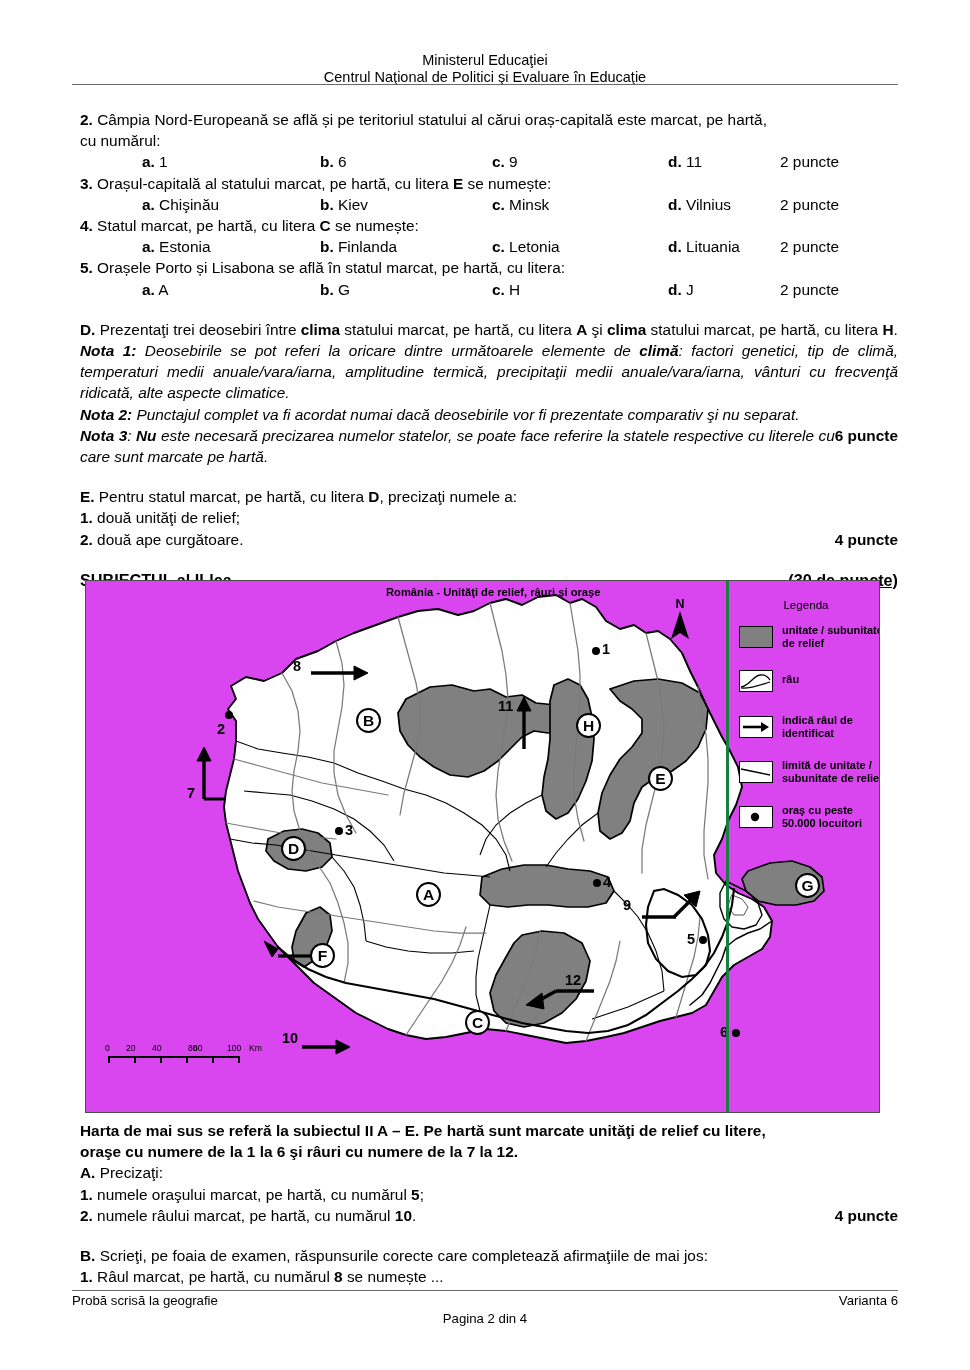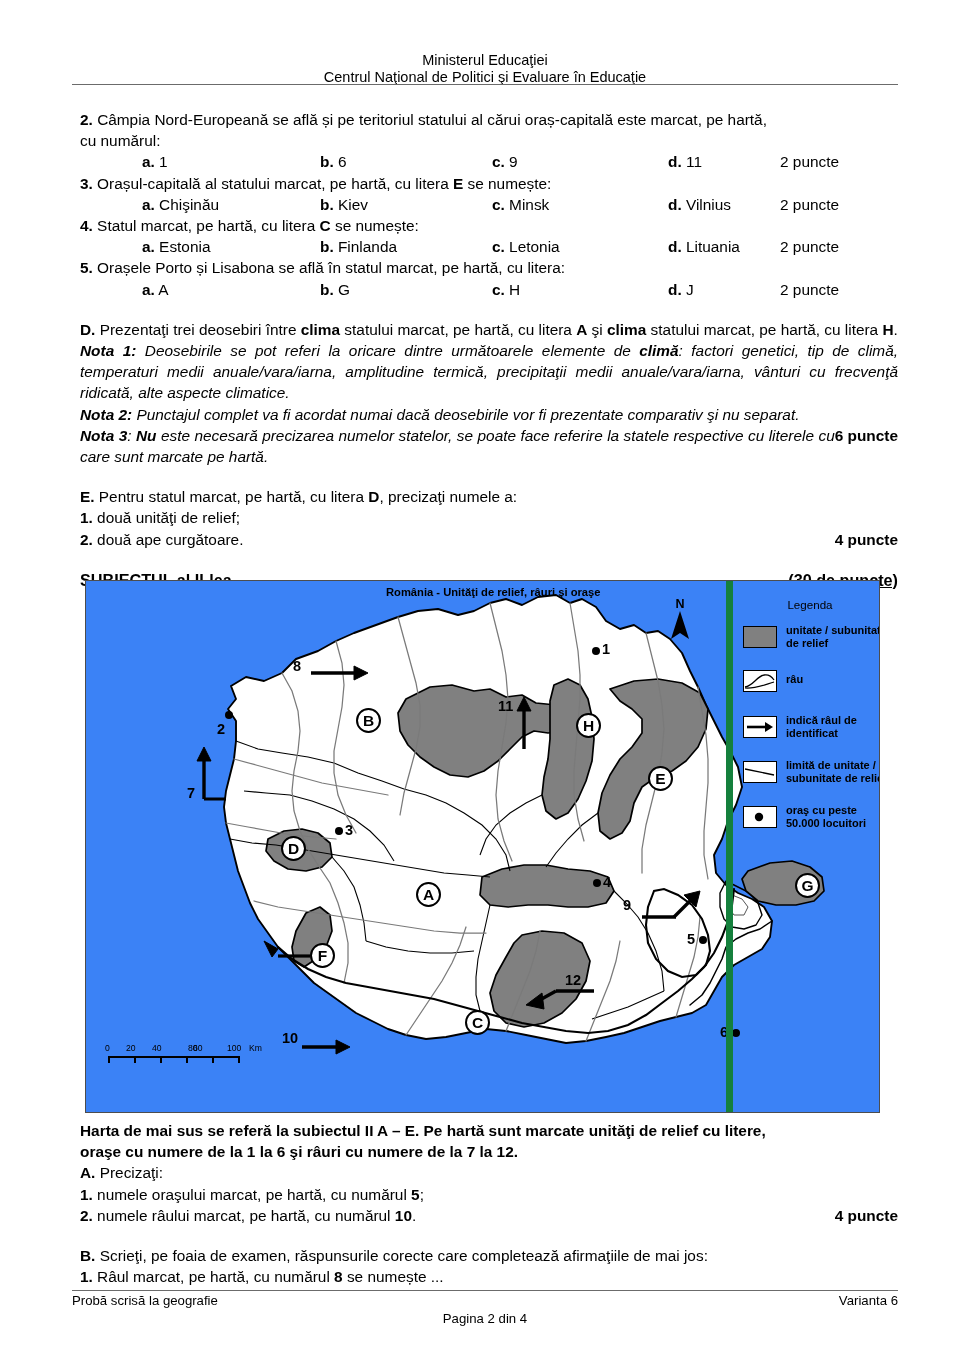--- a/index.html
+++ b/index.html
@@ -97,21 +97,21 @@
   .subiect .right { position: absolute; right: 0; text-decoration: underline; }
 
   
   .mapbox {
     position: absolute;
     left: 85px;
     top: 580px;
     width: 795px;
     height: 533px;
     border: 1px solid #4d4d4d;
-    background: #3b82f6;
+    background: #d946ef;
     overflow: hidden;
     box-sizing: border-box;
   }
   .map-svg { position: absolute; left: 0; top: 0; }
 
   .map-title {
     position: absolute;
     left: 300px;
     top: 5px;
     font-size: 11.2px;
@@ -129,21 +129,21 @@
   }
   .compass .n { font-size: 12.5px; font-weight: bold; line-height: 13px; }
 
   
   .legend {
     position: absolute;
     left: 640px;
     top: 0;
     width: 154px;
     height: 531px;
-    border-left: 7px solid #15803d;
+    border-left: 3px solid #15803d;
     box-sizing: border-box;
   }
   .legend-title {
     position: absolute;
     left: 0; top: 17px;
     width: 154px;
     text-align: center;
     font-size: 11.6px;
   }
   .lg-row { position: absolute; left: 10px; }

